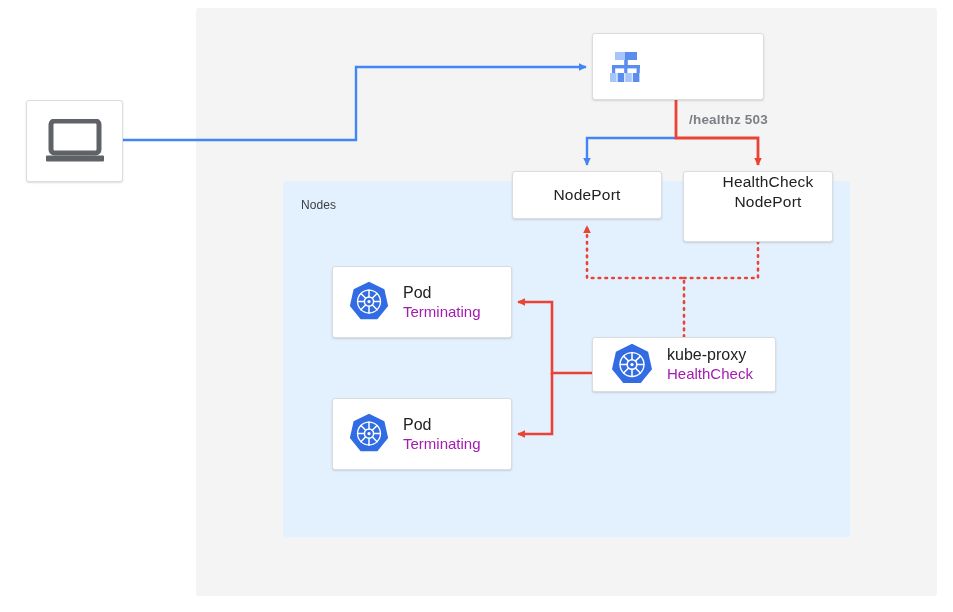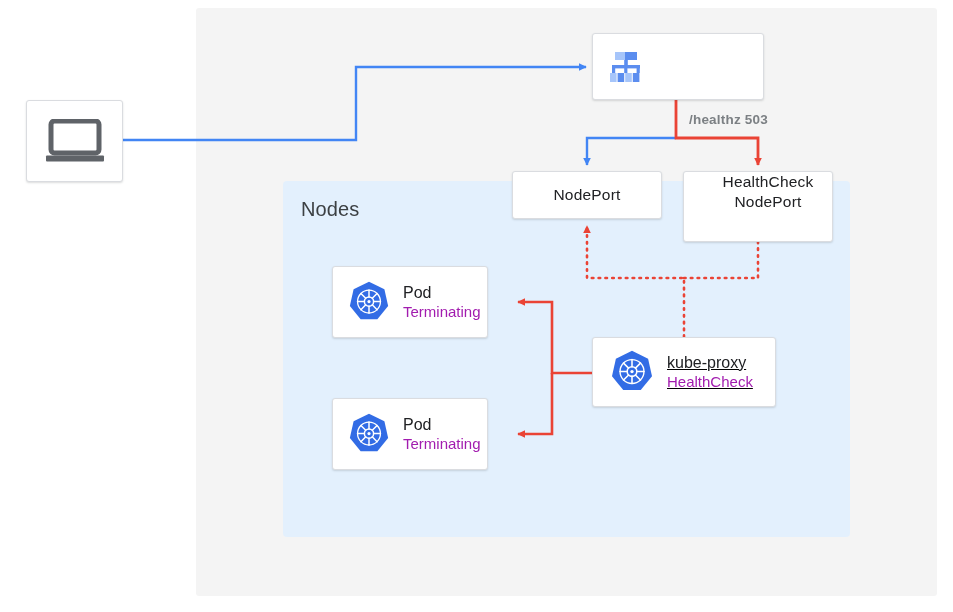--- a/index.html
+++ b/index.html
@@ -4,21 +4,21 @@
 <style>
   html,body{margin:0;padding:0;background:#ffffff;}
   body{width:953px;height:612px;position:relative;overflow:hidden;
        font-family:"Liberation Sans","DejaVu Sans",sans-serif;}
 
   
   #outer-panel{position:absolute;left:196px;top:8px;width:741px;height:588px;
                background:#f4f4f4;border-radius:3px;}
   #nodes-region{position:absolute;left:283px;top:181px;width:567px;height:356px;
                 background:#e3f0fd;border-radius:4px;}
-  #nodes-label{position:absolute;left:301px;top:198px;font-size:20px;color:#3c4043;
+  #nodes-label{position:absolute;left:301px;top:198px;font-size:12px;color:#3c4043;
                letter-spacing:.1px;}
 
   
   .card{position:absolute;background:#ffffff;border:1px solid #dadce0;
         border-radius:3px;box-sizing:border-box;
         box-shadow:0 1px 2px rgba(60,64,67,.18);}
 
   
   #client-box{left:26px;top:100px;width:97px;height:82px;}
   #laptop-icon{position:absolute;left:50%;top:50%;transform:translate(-50%,-50%);
@@ -31,24 +31,24 @@
 
   
   #nodeport-box{left:512px;top:171px;width:150px;height:48px;
                 display:flex;align-items:center;justify-content:center;}
   #hc-nodeport-box{left:683px;top:171px;width:150px;height:71px;
                    display:flex;justify-content:center;padding-left:20px;}
   .np-label{font-size:15.5px;font-weight:normal;color:#202124;text-align:center;
             line-height:1.28;letter-spacing:.2px;}
 
   
-  .pod-box{width:156px;height:72px;display:flex;align-items:center;}
+  .pod-box{width:180px;height:72px;display:flex;align-items:center;}
   #pod-box-1{left:332px;top:266px;}
   #pod-box-2{left:332px;top:398px;}
-  #kube-proxy-box{left:592px;top:337px;width:184px;height:70px;display:flex;align-items:center;text-decoration:underline;}
+  #kube-proxy-box{left:592px;top:337px;width:184px;height:55px;display:flex;align-items:center;}
   .k8s-logo{width:44px;height:44px;margin-left:14px;flex:0 0 auto;}
   #kube-proxy-box .k8s-logo{width:46px;height:46px;margin-left:16px;}
   .card-text{margin-left:12px;line-height:1.25;}
   .card-title{font-size:16px;color:#202124;}
   .card-sub{font-size:15px;color:#a21caf;}
 
   
   #connectors{position:absolute;left:0;top:0;width:953px;height:612px;
               pointer-events:none;}
 

